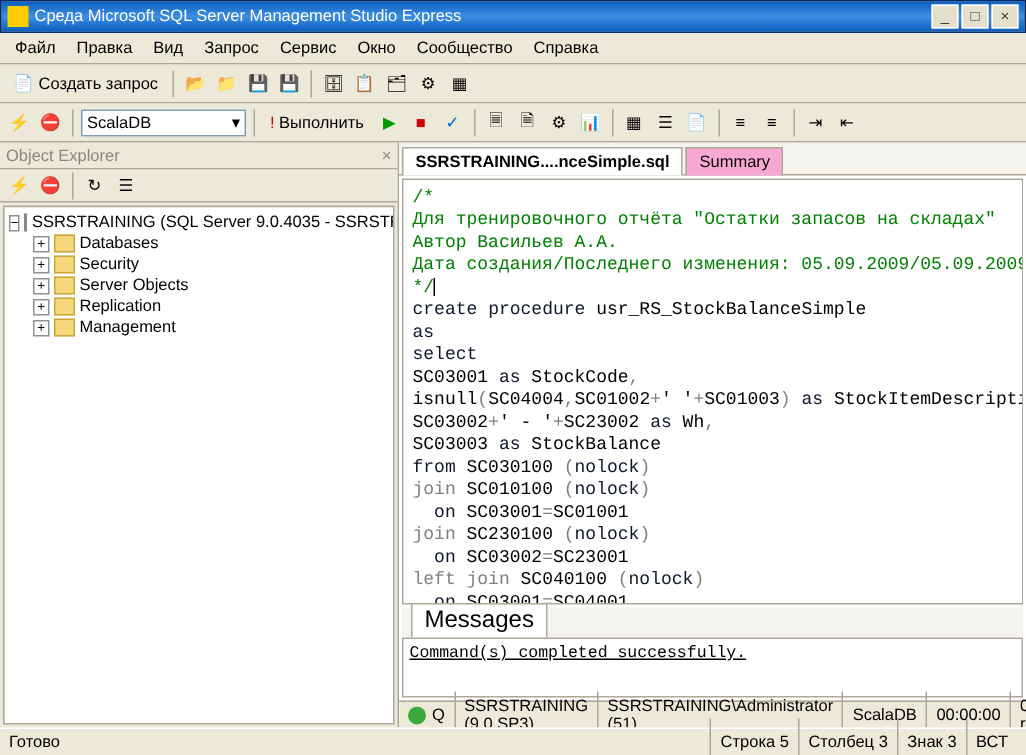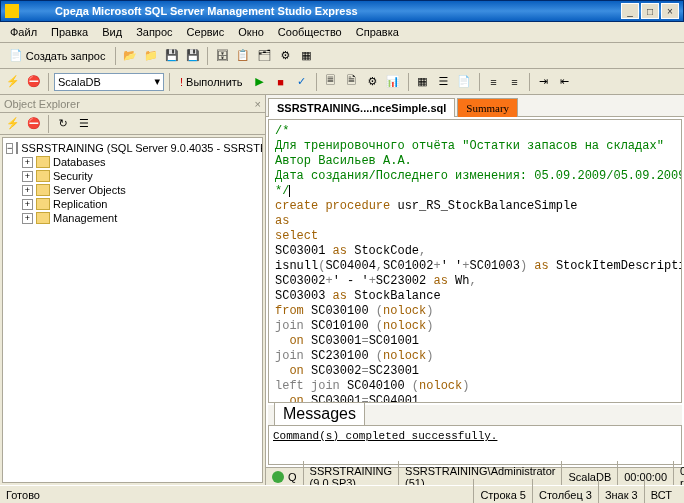--- a/index.html
+++ b/index.html
@@ -1,19 +1,19 @@
 <!DOCTYPE html>
 <html><head>
 <meta charset="utf-8">
 <style>
   * { box-sizing: border-box; margin: 0; padding: 0; }
   body { font-family: Tahoma, sans-serif; font-size: 11px; background: #ece9d8; width: 684px; height: 503px; overflow: hidden; display: flex; flex-direction: column; }
   .titlebar { background: linear-gradient(#0a5fbf,#3c8ee0,#0a5fbf); color: #fff; height: 22px; display: flex; align-items: center; padding: 0 4px; border: 1px solid #002a6b; }
   .titlebar .icon { width: 14px; height: 14px; background: #ffcc00; margin-right: 4px; display:inline-block; }
-  .titlebar .title { flex: 1; font-weight: bold; margin-left: 32px; }
+  .titlebar .title { flex: 1; font-weight: normal; }
   .titlebar .winbtns { display: flex; gap: 2px; }
   .winbtn { width: 18px; height: 16px; background: #e5e0cd; border: 1px solid #fff; display: flex; align-items: center; justify-content: center; font-size: 10px; cursor: default; color:#333; }
   .menubar { background: #ece9d8; height: 21px; display: flex; align-items: center; padding: 0 4px; gap: 2px; border-bottom: 1px solid #aca899; }
   .menuitem { padding: 2px 6px; cursor: default; }
   .toolbar { background: #ece9d8; height: 26px; display: flex; align-items: center; padding: 0 4px; gap: 3px; border-bottom: 1px solid #aca899; }
   .tbtn { width: 18px; height: 18px; border: 1px solid transparent; display: flex; align-items: center; justify-content: center; font-size: 11px; cursor: default; }
   .tbsep { width: 1px; height: 18px; background: #aca899; margin: 0 2px; }
   .newquery { display: flex; align-items: center; gap: 3px; padding: 1px 4px; border:1px solid transparent; }
   .dbcombo { background: #fff; border: 1px solid #7f9db9; height: 18px; width: 110px; padding: 0 3px; display: flex; align-items: center; justify-content: space-between; }
   .execbtn { display: flex; align-items: center; gap: 3px; padding: 1px 4px; border:1px solid transparent; }
@@ -25,24 +25,24 @@
   .tnode { display: flex; align-items: center; gap: 3px; white-space: nowrap; padding: 1px 0; }
   .texp { width: 11px; height: 11px; border: 1px solid #919191; display: flex; align-items: center; justify-content: center; font-size: 9px; line-height: 1; cursor: default; background:#fff; }
   .ticon { width: 14px; height: 12px; display: inline-block; }
   .folder { background: #f7d77b; border: 1px solid #c9a83a; }
   .server { background: #d5d5d5; border: 1px solid #888; }
   .tchildren { margin-left: 16px; }
   .right { flex: 1; display: flex; flex-direction: column; overflow: hidden; background:#fff;justify-content:center; }
   .tabs { height: 22px; background: #f4f3ee; display: flex; align-items: flex-end; padding: 0 2px; border-bottom: 1px solid #aca899; }
   .tab { background: #fff; border: 1px solid #aca899; border-bottom: none; padding: 3px 8px; margin-right: 2px; font-size: 11px; position:relative; top:1px; }
   .tab.active { background: #fff; font-weight: normal; }
-  .tab.inactive { background: #f97316; font-family: Liberation Serif, serif; }
+  .tab.inactive { background: #f9a8d4; }
   .editor { flex: 1; background: #fff; font-family: 'Courier New', monospace; font-size: 12px; padding: 4px 6px; overflow: auto; white-space: pre; line-height: 15px; border:1px solid #aca899; margin:2px; }
   .c-green { color: #008000; }
-  .c-blue { color: #a16207; }
+  .c-blue { color: #0f172a; }
   .c-red { color: #000000; }
   .c-gray { color: #808080; }
   .msgs { height: 60px; display: flex; flex-direction: column; margin: 0 2px 2px 2px; }
   .msg-tabs { height: 20px; display: flex; align-items: flex-end; background:#f4f3ee; }
   .msg-tab { background: #fff; border: 1px solid #aca899; border-bottom:none; padding: 2px 8px; font-size:16px; }
   .msg-body { flex: 1; background: #fff; border: 1px solid #aca899; padding: 4px; font-family: 'Courier New', monospace; font-size: 11px; text-decoration: underline; }
   .statusbar { height: 18px; background: #ece9d8; display: flex; align-items: center; font-size: 11px; border-top: 1px solid #aca899; }
   .sb-global { height: 18px; background: #ece9d8; border-top: 1px solid #fff; display: flex; align-items: center; padding: 0 6px; font-size: 11px; }
   .sb-cell { border-left: 1px solid #aca899; padding: 16px 6px; height: 100%; display: flex; align-items: center; }
   .sb-first { flex:0 0 auto; padding: 0 6px; display:flex; align-items:center; gap:4px; }

